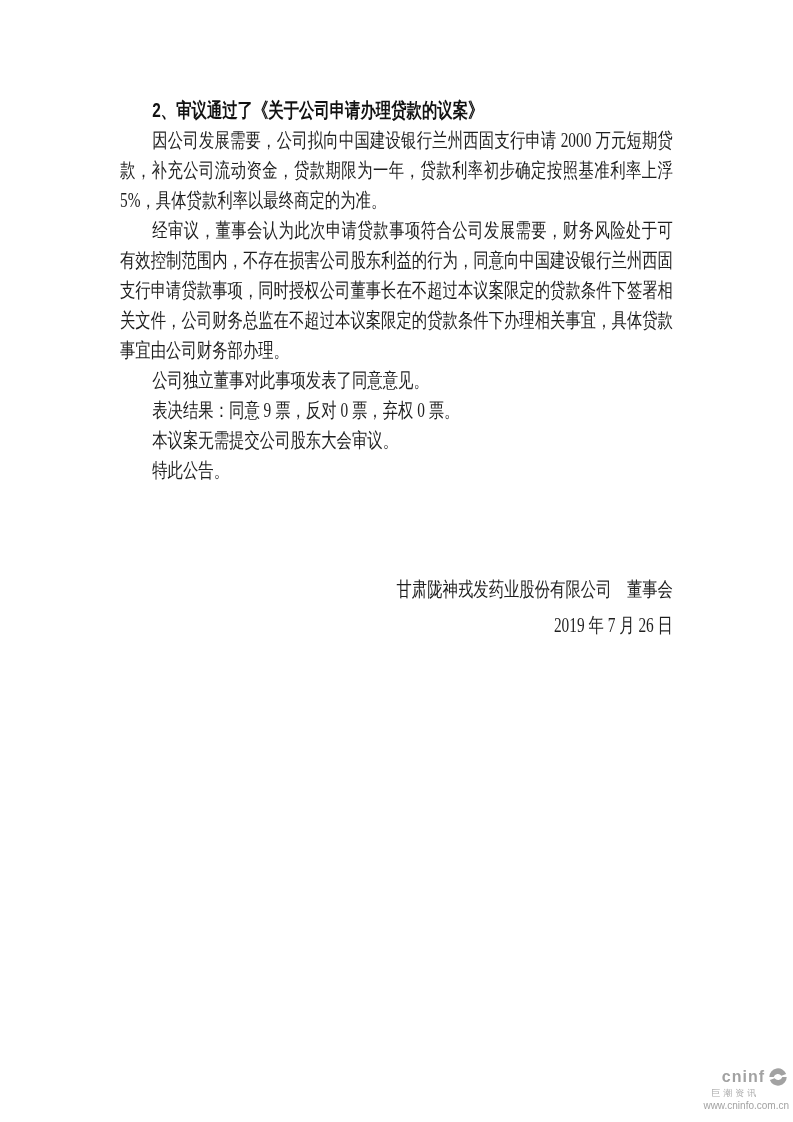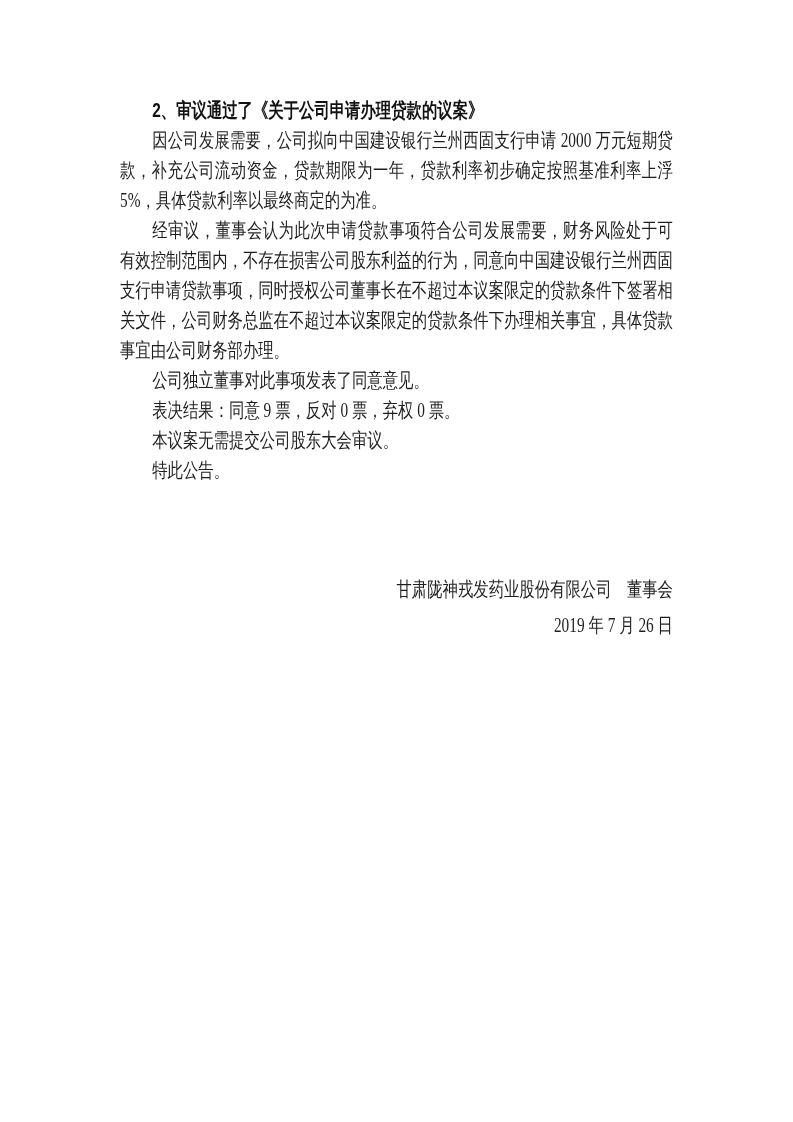--- a/index.html
+++ b/index.html
@@ -109,14 +109,27 @@
 
     <p class="closing">特此公告。</p>
 
     <div class="sig-block">
       <p class="sig-line">甘肃陇神戎发药业股份有限公司　董事会</p>
       <p class="date-line">2019 年 7 月 26 日</p>
     </div>
 
   </div>
 
+  <div class="cninfo-logo">
+    <div class="cninfo-top">
+      <span class="cninfo-brand">cninf</span>
+      <span>
+        <svg class="cninfo-icon" viewBox="0 0 24 24" aria-hidden="true">
+          <path d="M2.5 12a9.5 9.5 0 0 1 18.4-3.3l-5.2 1.9A4.8 4.8 0 0 0 7.3 12z" fill="#a2a2a2"></path>
+          <path d="M21.5 12a9.5 9.5 0 0 1-18.4 3.3l5.2-1.9a4.8 4.8 0 0 0 8.4-1.4z" fill="#a2a2a2"></path>
+        </svg>
+      </span>
+    </div>
+    <div class="cninfo-brand-cn">巨潮资讯</div>
+    <div class="cninfo-url">www.cninfo.com.cn</div>
+  </div>
 
 </div>
 
 </body></html>

